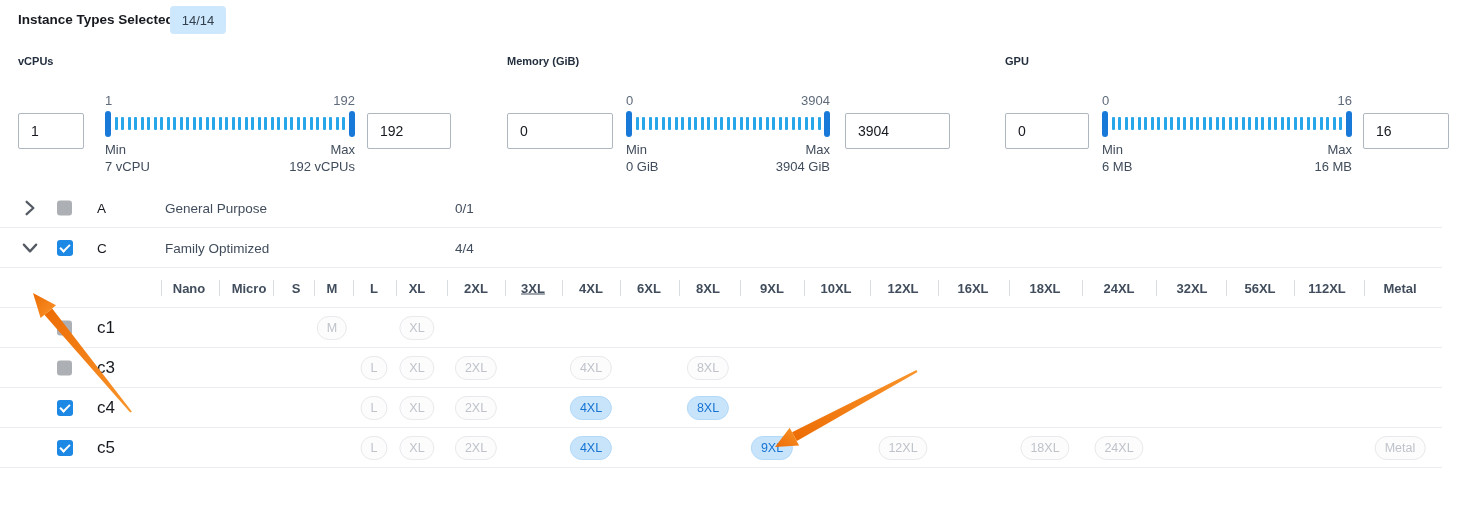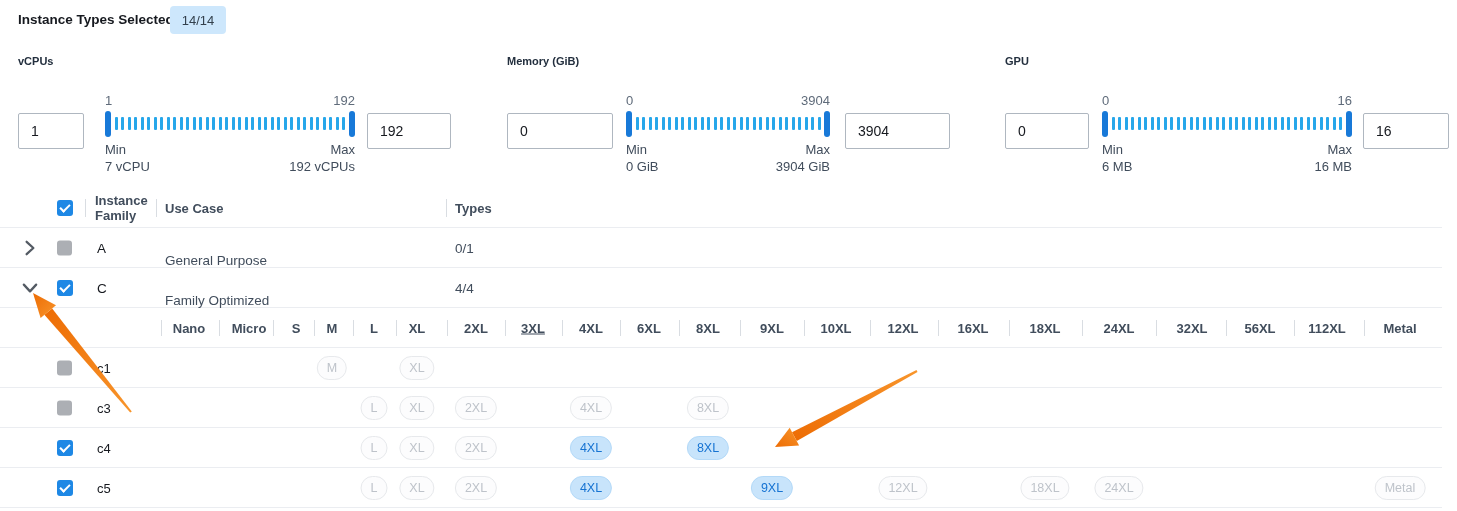--- a/index.html
+++ b/index.html
@@ -41,27 +41,27 @@
   .htypes { position:absolute; left:455px; top:50%; transform:translateY(-50%); }
 
   .cb { position:absolute; left:57px; top:50%; transform:translateY(-50%); width:16px; height:16px; border-radius:3px; }
   .cb-checked { background:#1E88E5; }
   .cb-checked::after { content:""; position:absolute; left:3px; top:4px; width:8px; height:4px;
     border-left:2px solid #fff; border-bottom:2px solid #fff; transform:rotate(-45deg); }
   .cb-disabled { background:#ACAFB4; width:15px; height:15px; }
 
   .chev { position:absolute; left:21px; top:50%; transform:translateY(-50%); width:18px; height:18px; cursor:pointer; }
   .fname { position:absolute; left:97px; top:50%; transform:translateY(-50%); font-size:13.5px; color:#16191F; }
-  .fuse  { position:absolute; left:165px; top:50%; transform:translateY(-50%); font-size:13.5px;margin-top:12px; }
+  .fuse  { position:absolute; left:165px; top:50%; transform:translateY(-50%); font-size:13.5px; }
   .ftypes{ position:absolute; left:455px; top:50%; transform:translateY(-50%); font-size:13.5px; }
 
   .size-label { position:absolute; top:50%; transform:translate(-50%,-50%); font-size:13px; font-weight:bold; color:#414D5C; }
   .vsep { position:absolute; width:1px; height:16px; background:#D9DDE2; top:12px; }
 
-  .iname { position:absolute; left:97px; top:50%; transform:translateY(-50%); font-size:13px; color:#16191F; }
+  .iname { position:absolute; left:97px; top:50%; transform:translateY(-50%); font-size:17px; color:#16191F; }
   .pill { position:absolute; top:50%; transform:translate(-50%,-50%); height:24px; border-radius:12px;
     padding:0 9px; display:inline-flex; align-items:center; font-size:12.5px; cursor:pointer; }
   .pill-disabled { background:#FCFCFD; border:1.5px solid #E7E9EC; color:#BEC3CA; }
   .pill-selected { background:#C8E4FB; border:1.5px solid #B3D9F8; color:#1673D2; }
 
   .annotation { position:absolute; pointer-events:none; }
 </style>
 </head>
 <body>
 
@@ -245,29 +245,20 @@
             <div>16 MB</div>
         </div>
       </div>
     </div>
     <div class="numin max">16</div>
   </div>
 </div>
 
 <div class="itable">
 
-  <div class="trow thead">
-    <span class="cb cb-checked"></span>
-    <span class="hsep" style="left:85px"></span>
-    <span class="hsep" style="left:156px"></span>
-    <span class="hsep" style="left:446px"></span>
-    <span class="hfam">Instance Family</span>
-    <span class="huse">Use Case</span>
-    <span class="htypes">Types</span>
-  </div>
 
   <div class="trow">
     <span class="chev">
       <svg width="18" height="18" viewBox="0 0 16 16" fill="none" stroke="#545B64" stroke-width="2" stroke-linecap="round" stroke-linejoin="round">
           <path d="M5 2.5 L11 8 L5 13.5"></path>
         </svg>
     </span>
     <span class="cb cb-disabled"></span>
     <span class="fname">A</span>
     <span class="fuse">General Purpose</span>

